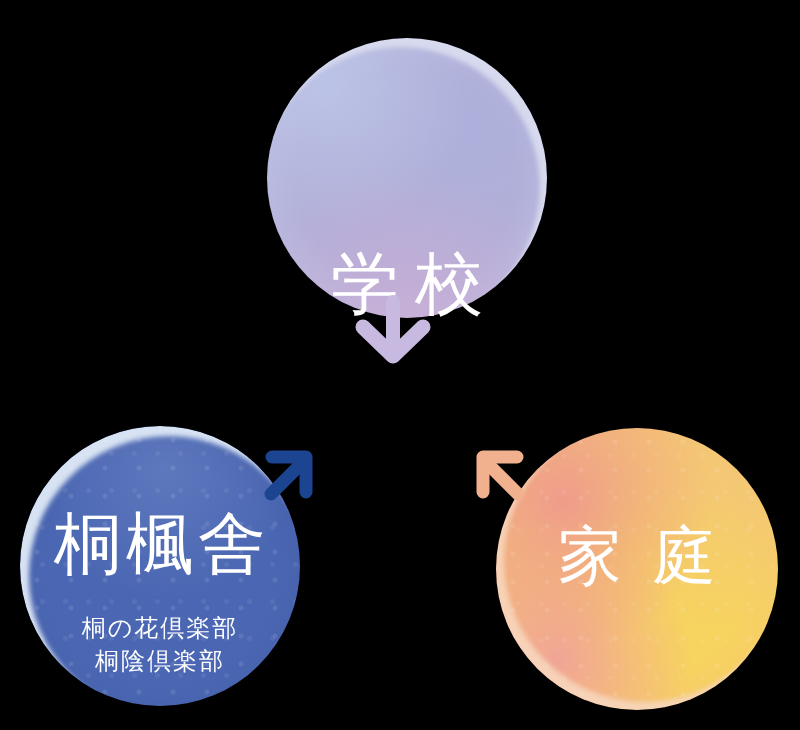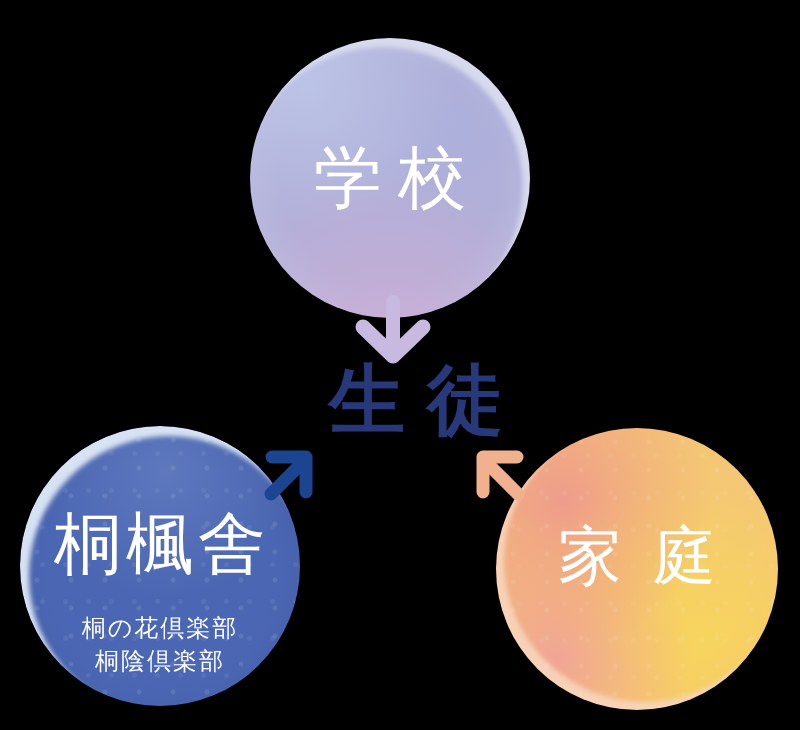--- a/index.html
+++ b/index.html
@@ -15,29 +15,29 @@
     overflow: hidden;
     font-family: "DejaVu Sans", sans-serif;
   }
 
   
   .circle {
     position: absolute;
     border-radius: 50%;
   }
   .circle-school {
-    left: 250px; top: 38px;
+    left: 267px; top: 38px;
     width: 280px; height: 280px;
     background:
       radial-gradient(circle at 50% 112%, rgba(205,173,213,0.90) 0%, rgba(205,173,213,0) 52%),
       radial-gradient(circle at 22% 18%, rgba(188,198,232,0.85) 0%, rgba(188,198,232,0) 45%),
       radial-gradient(circle at 72% 32%, rgba(170,177,221,0.65) 0%, rgba(170,177,221,0) 42%),
       radial-gradient(circle at 50% 50%, #b2afd8 55%, #bcbce0 80%, #ccd0e8 100%);
     box-shadow: inset -7px 9px 5px rgba(217,220,238,0.95);
-    display: flex; align-items: center; justify-content: center;
+    display: flex; align-items: flex-end; justify-content: center;
   }
   .circle-tofusha {
     left: 20px; top: 426px;
     width: 280px; height: 280px;
     background:
       radial-gradient(circle at 52% 16%, rgba(110,134,198,0.55) 0%, rgba(110,134,198,0) 46%),
       radial-gradient(circle at 50% 52%, #4b67b3 55%, #465fa9 85%, #4159a2 100%);
     box-shadow: inset 9px 10px 5px rgba(222,233,246,0.95);
   }
   .circle-family {
@@ -142,21 +142,20 @@
     <div class="tofusha-sub">
       <div>桐の花倶楽部</div>
       <div>桐陰倶楽部</div>
     </div>
   </div>
 
   <div class="circle circle-family speckle">
     <div class="node-label family-label">家庭</div>
   </div>
 
-  <div class="center-label">生徒</div>
 
   <svg class="arrows-svg" viewBox="0 0 800 730" xmlns="http://www.w3.org/2000/svg">
 
     <g fill="none" stroke-linecap="round" stroke-linejoin="round" stroke="#c8b9e0">
       <line x1="393" y1="302" x2="393" y2="340" stroke-width="14"></line>
       <polyline points="363,327 393,356 423,327" stroke-width="15"></polyline>
     </g>
 
     <g fill="none" stroke-linecap="round" stroke-linejoin="round" stroke="#1c4591">
       <line x1="271" y1="494" x2="297" y2="468" stroke-width="13"></line>

